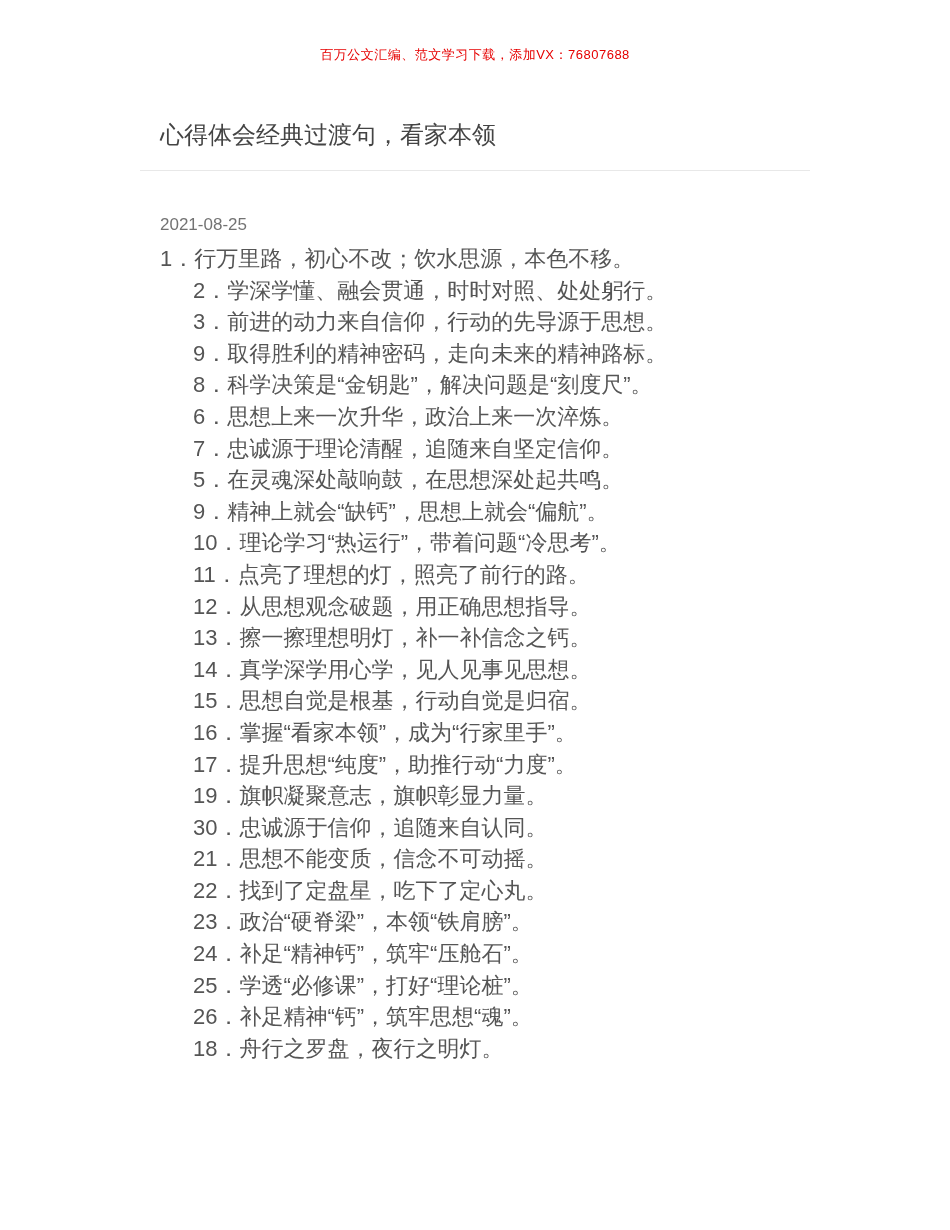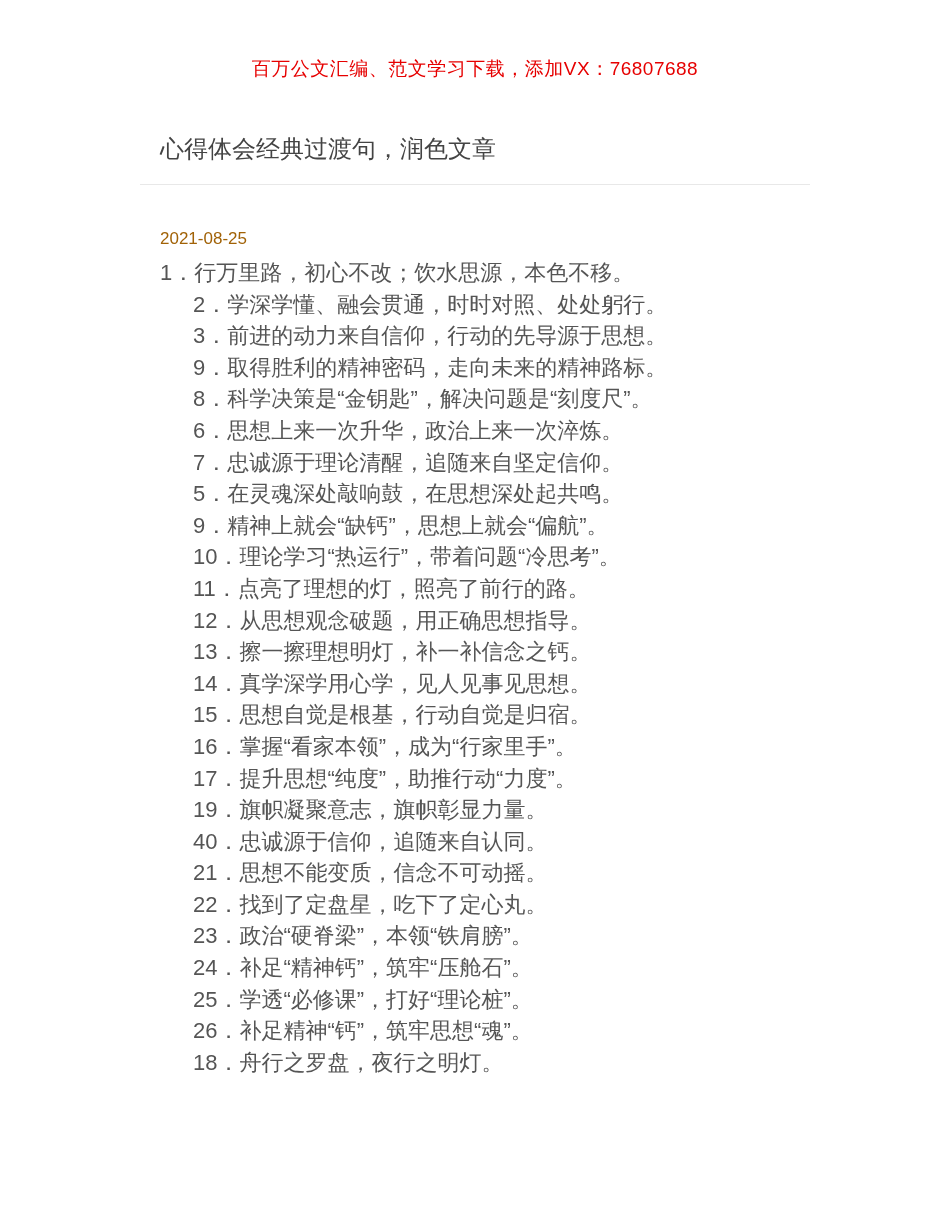--- a/index.html
+++ b/index.html
@@ -10,23 +10,23 @@
     font-family: "Liberation Sans", "DejaVu Sans", sans-serif;
   }
   .page {
     position: relative;
     width: 950px;
     height: 1230px;
     background: #ffffff;
     overflow: hidden;
   }
   .notice {
-    padding-top: 57px;
+    padding-top: 43px;
     text-align: center;
-    font-size: 19px;
+    font-size: 13px;
     line-height: 24px;
     color: #e60000;
     letter-spacing: 0.5px;
   }
   .content {
     width: 670px;
     margin: 0 auto;
   }
   .title {
     margin: 50px 0 0 20px;
@@ -38,21 +38,21 @@
   .divider {
     border: none;
     border-top: 1px solid #e8e8e8;
     margin: 17px 0 0 0;
     height: 0;
   }
   .date {
     margin: 42px 0 0 20px;
     font-size: 17px;
     line-height: 24px;
-    color: #a16207;
+    color: #737373;
   }
   .list {
     margin: 6px 0 8px 20px;
     font-size: 22px;
     line-height: 31.6px;
     color: #555555;
   }
   .item {
     padding-left: 33px;
     white-space: nowrap;
@@ -61,21 +61,21 @@
     padding-left: 0;
   }
 </style>
 </head>
 <body>
 
 <div class="page">
   <div class="notice">百万公文汇编、范文学习下载，添加VX：76807688</div>
 
   <div class="content">
-    <h1 class="title">心得体会经典过渡句，润色文章</h1>
+    <h1 class="title">心得体会经典过渡句，看家本领</h1>
 
     <hr class="divider">
 
     <div class="date">2021-08-25</div>
 
     <div class="list">
         <div class="item first">1．行万里路，初心不改；饮水思源，本色不移。</div>
         <div class="item">2．学深学懂、融会贯通，时时对照、处处躬行。</div>
         <div class="item">3．前进的动力来自信仰，行动的先导源于思想。</div>
         <div class="item">9．取得胜利的精神密码，走向未来的精神路标。</div>
@@ -86,21 +86,21 @@
         <div class="item">9．精神上就会“缺钙”，思想上就会“偏航”。</div>
         <div class="item">10．理论学习“热运行”，带着问题“冷思考”。</div>
         <div class="item">11．点亮了理想的灯，照亮了前行的路。</div>
         <div class="item">12．从思想观念破题，用正确思想指导。</div>
         <div class="item">13．擦一擦理想明灯，补一补信念之钙。</div>
         <div class="item">14．真学深学用心学，见人见事见思想。</div>
         <div class="item">15．思想自觉是根基，行动自觉是归宿。</div>
         <div class="item">16．掌握“看家本领”，成为“行家里手”。</div>
         <div class="item">17．提升思想“纯度”，助推行动“力度”。</div>
         <div class="item">19．旗帜凝聚意志，旗帜彰显力量。</div>
-        <div class="item">40．忠诚源于信仰，追随来自认同。</div>
+        <div class="item">30．忠诚源于信仰，追随来自认同。</div>
         <div class="item">21．思想不能变质，信念不可动摇。</div>
         <div class="item">22．找到了定盘星，吃下了定心丸。</div>
         <div class="item">23．政治“硬脊梁”，本领“铁肩膀”。</div>
         <div class="item">24．补足“精神钙”，筑牢“压舱石”。</div>
         <div class="item">25．学透“必修课”，打好“理论桩”。</div>
         <div class="item">26．补足精神“钙”，筑牢思想“魂”。</div>
         <div class="item">18．舟行之罗盘，夜行之明灯。</div>
       </div>
   </div>
 </div>

